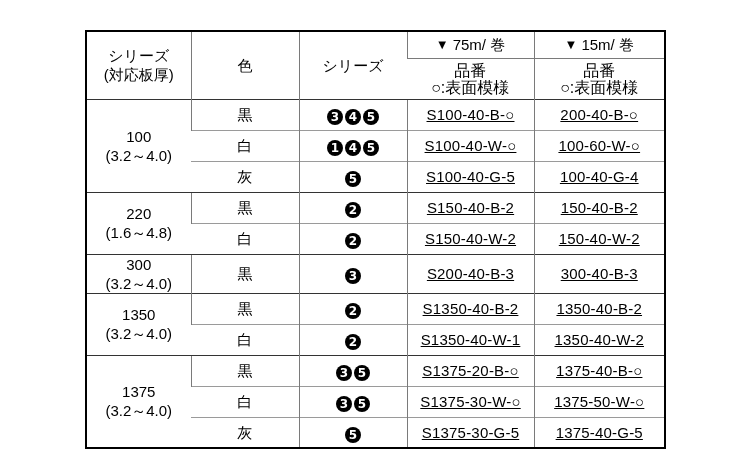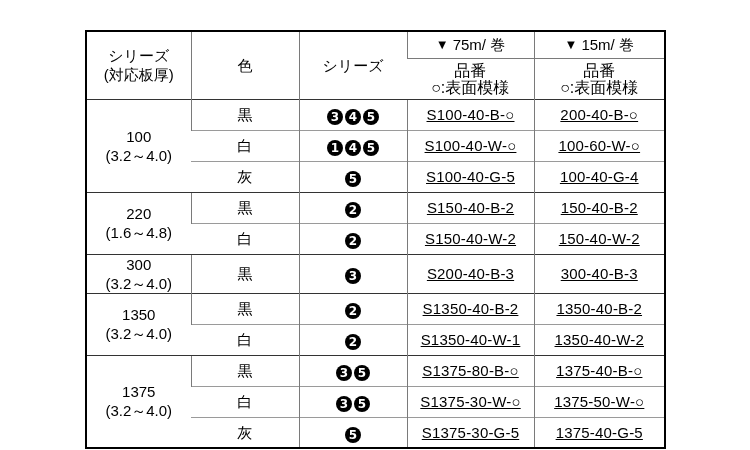--- a/index.html
+++ b/index.html
@@ -158,21 +158,21 @@
       <td class="part">1350-40-W-2</td>
     </tr>
 
     <tr class="grp">
       <td rowspan="3" class="two-line">
         <div>1375</div>
         <div>(3.2～4.0)</div>
       </td>
       <td>黒</td>
       <td class="pat"><span class="cn">3</span><span class="cn">5</span></td>
-      <td class="part">S1375-80-B-○</td>
+      <td class="part">S1375-20-B-○</td>
       <td class="part">1375-40-B-○</td>
     </tr>
     <tr class="sub">
       <td>白</td>
       <td class="pat"><span class="cn">3</span><span class="cn">5</span></td>
       <td class="part">S1375-30-W-○</td>
       <td class="part">1375-50-W-○</td>
     </tr>
     <tr class="sub">
       <td>灰</td>

